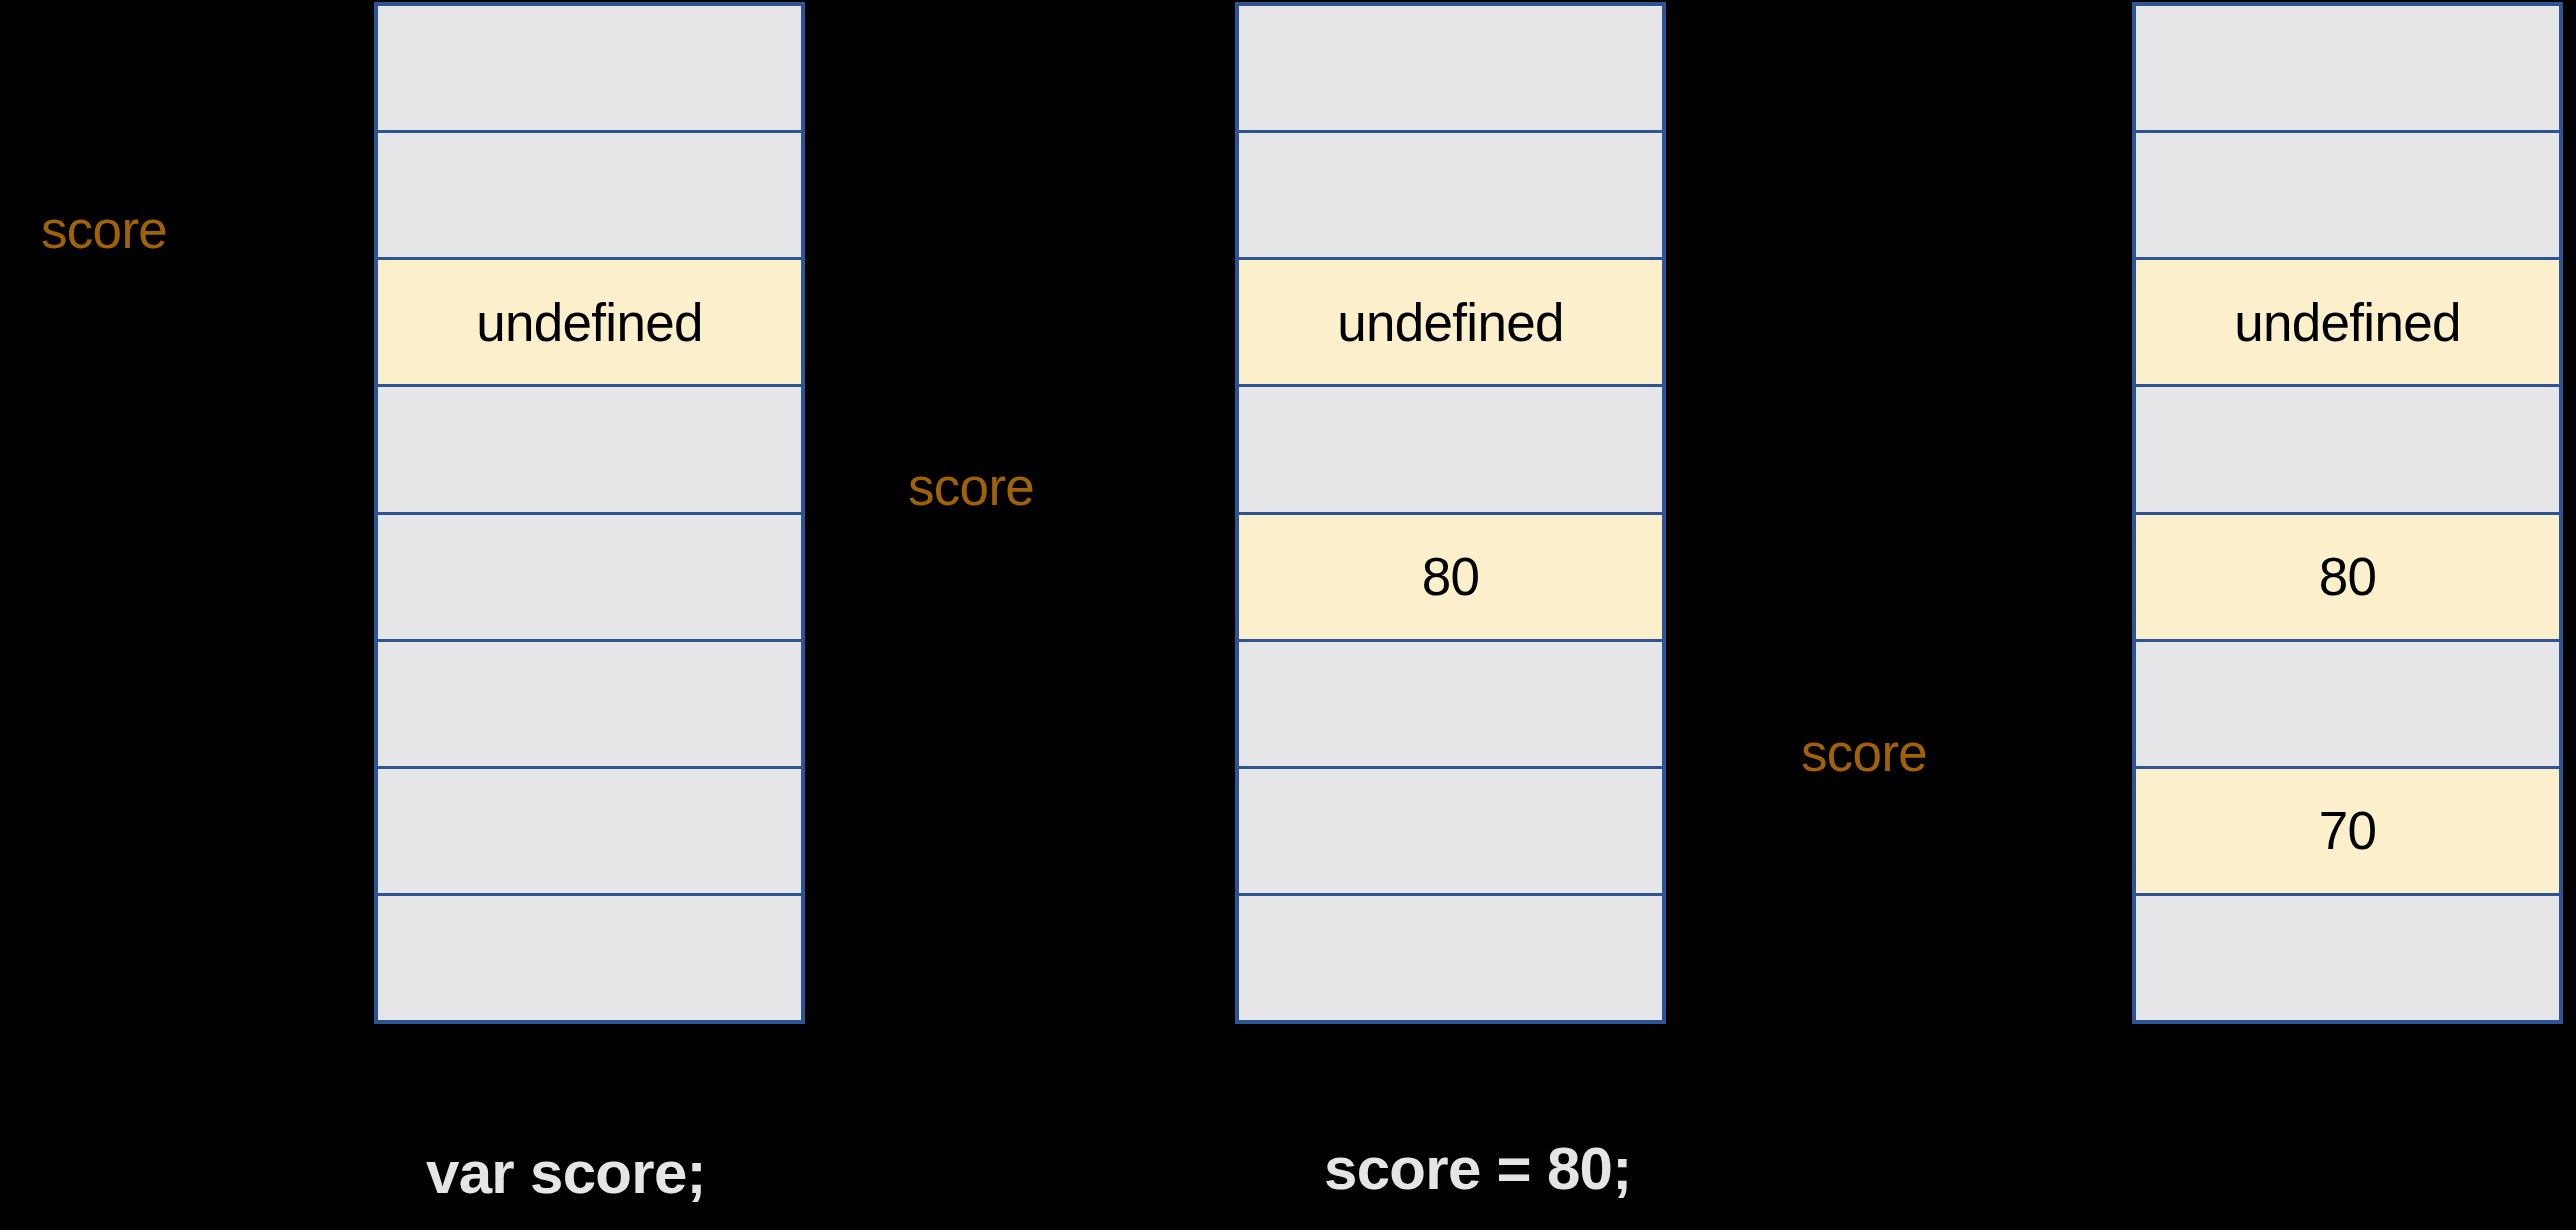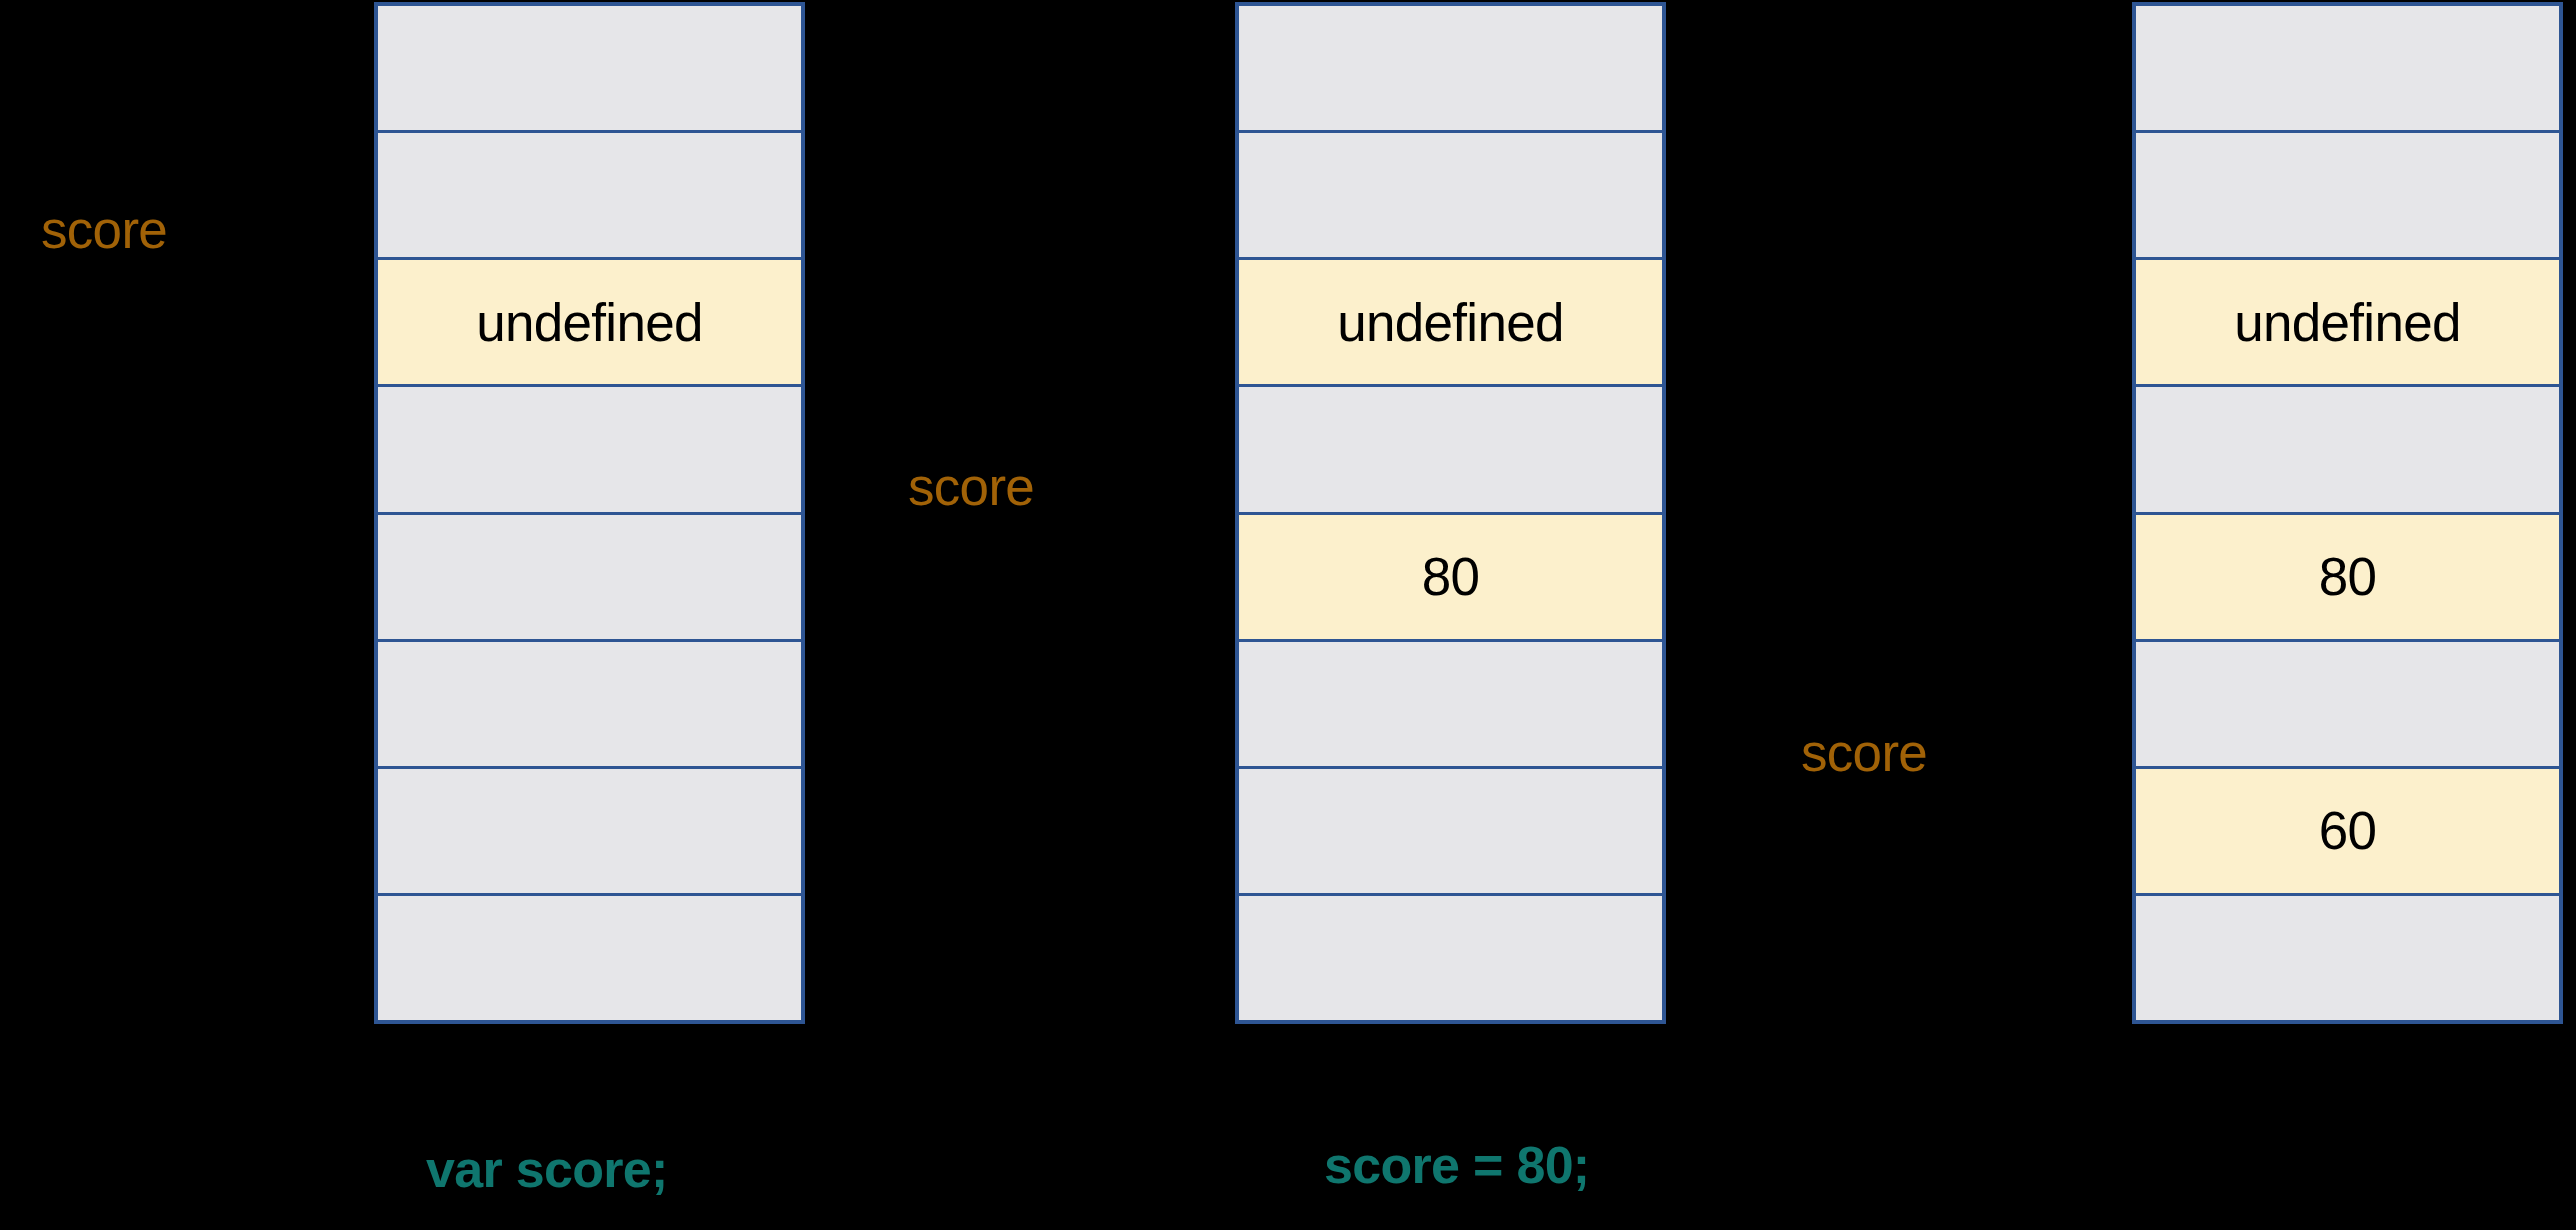--- a/index.html
+++ b/index.html
@@ -54,22 +54,22 @@
     font-size: 53px;
     line-height: 1;
     white-space: nowrap;
     letter-spacing: -0.7px;
   }
   .mem-label-1 { left: 41px;   top: 203px; }
   .mem-label-2 { left: 908px; top: 460px; }
   .mem-label-3 { left: 1801px; top: 726px; }
   .caption {
     position: absolute;
-    color: #0f766e;
-    font-size: 52px;
+    color: #e5e5e5;
+    font-size: 60px;
     line-height: 1;
     font-weight: bold;
     white-space: nowrap;
     letter-spacing: -0.7px;
   }
   .caption-1 { left: 426px;  top: 1143px; }
   .caption-2 { left: 1324px; top: 1139px; text-align: right; }
   .caption-3 { left: 2230px; top: 1144px; }
 </style>
 </head>
@@ -103,21 +103,21 @@
     <div class="cell"></div>
   </div>
 
   <div class="stack stack-3">
     <div class="cell"></div>
     <div class="cell"></div>
     <div class="cell highlight">undefined</div>
     <div class="cell"></div>
     <div class="cell highlight">80</div>
     <div class="cell"></div>
-    <div class="cell highlight">60</div>
+    <div class="cell highlight">70</div>
     <div class="cell"></div>
   </div>
 
   <span class="caption caption-1">var score;</span>
   <span class="caption caption-2">score = 80;</span>
 
 </div>
 
 
 </body></html>

